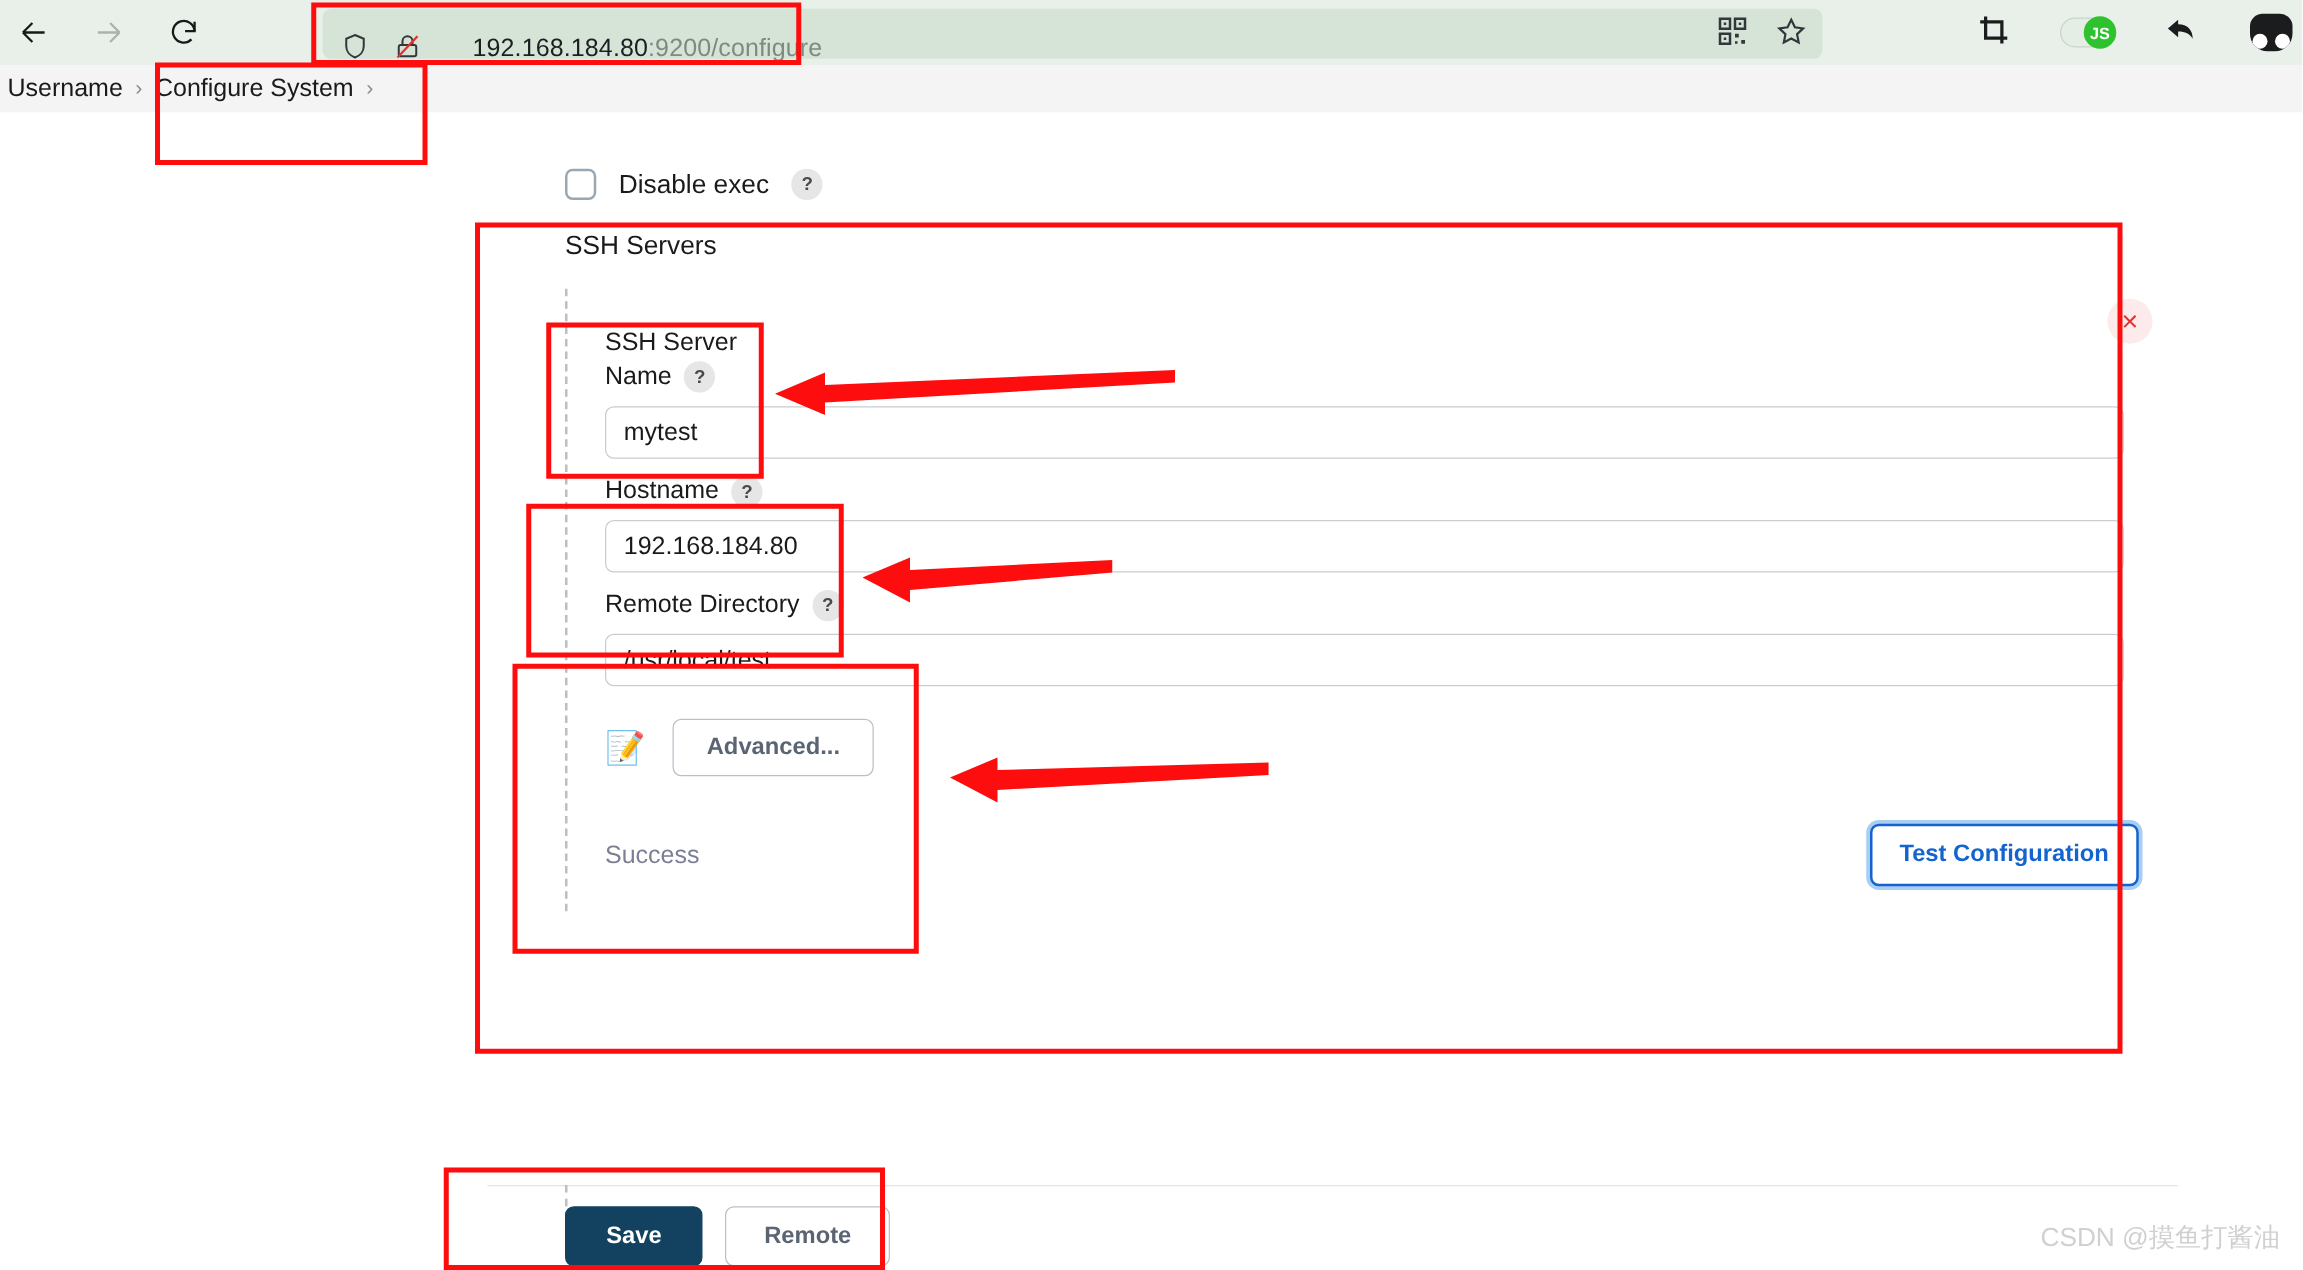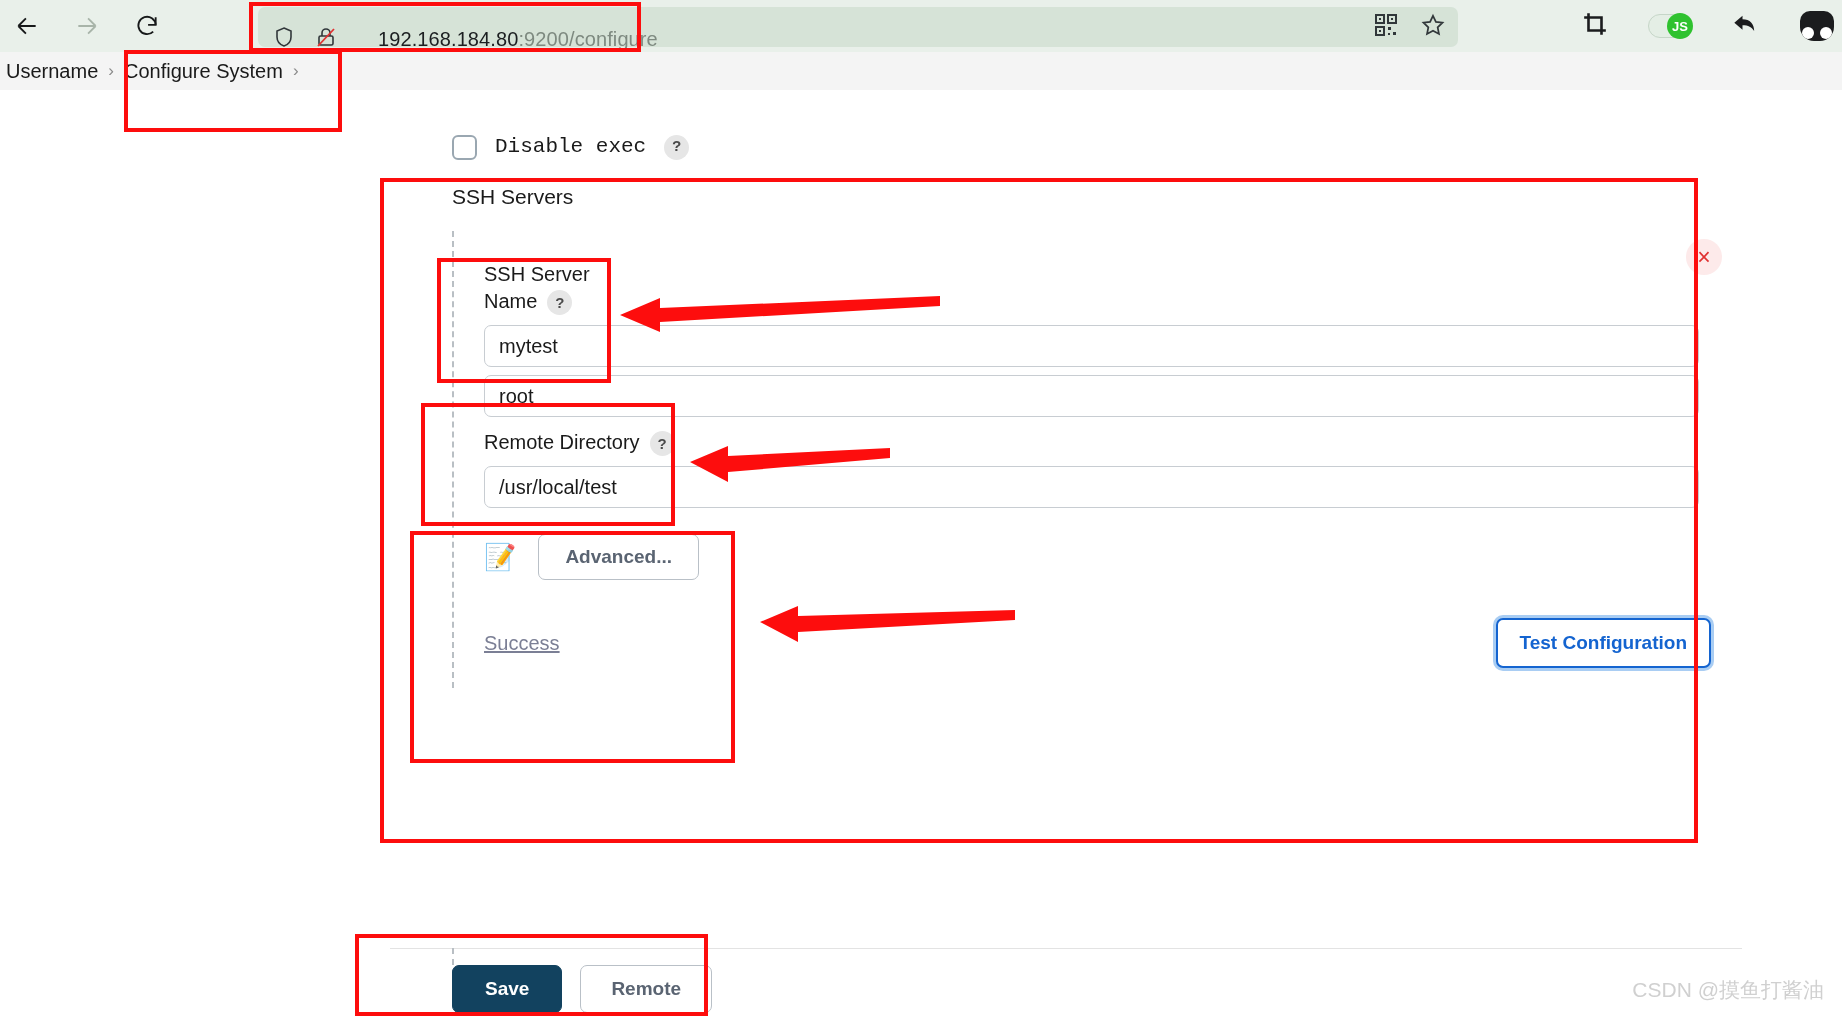--- a/index.html
+++ b/index.html
@@ -72,21 +72,21 @@
   .crumb:first-child { padding-left: 6px; }
   .crumb-sep { color: #8a8a8a; font-size: 17px; }
 
   .page-bg {
     position: absolute; top: 90px; left: 0; width: 1842px; height: 926px; background: #fff;
   }
 
   
   .disable-exec-row {
     position: absolute; left: 452px; top: 135px;
-    display: flex; align-items: flex-start; gap: 18px; font-family: Liberation Mono, monospace;
+    display: flex; align-items: flex-end; gap: 18px;
   }
   .checkbox {
     width: 25px; height: 25px; border: 2px solid #9aa7b1; border-radius: 6px; background: #fff;
   }
   .lbl { font-size: 21px; color: #1a1a1a; }
 
   .help {
     display: inline-flex; align-items: center; justify-content: center;
     width: 25px; height: 25px; border-radius: 50%;
     background: #e6e6e6; color: #4a4a4a; font-size: 15px; font-weight: bold;
@@ -124,21 +124,21 @@
   }
   .btn-advanced {
     background: #fff; border: 1px solid #b9c0c7; color: #5a6472;
     padding: 11px 26px;
   }
 
   .status-row {
     margin: 38px 0 0 12px; display: flex; align-items: center;
     justify-content: space-between; width: 1227px;
   }
-  .status-text { font-size: 20px; color: #7b7f95; text-decoration: underline; }
+  .status-text { font-size: 20px; color: #7b7f95; }
   .btn-test {
     background: #fff; border: 2px solid #1464d0; color: #1464d0;
     padding: 12px 22px; box-shadow: 0 0 0 3px #a9cdf3;
   }
 
   .footer-btns {
     position: absolute; left: 452px; top: 965px; display: flex; align-items: flex-end; gap: 18px;
   }
   .btn-save {
     background: #12425f; border: 1px solid #12425f; color: #fff; padding: 12px 32px;
@@ -261,23 +261,26 @@
   <div class="section-title">SSH Servers</div>
 
   <div class="dashed-box">
     <div class="remove-x">×</div>
 
     <div class="field">
       <span class="field-label two-line"><span>SSH Server Name</span><span class="help">?</span></span>
       <input class="text-input" value="mytest" style="">
     </div>
 
-
     <div class="field">
-      <input class="text-input" value="root" style="">
+      <span class="field-label"><span>Hostname</span><span class="help">?</span></span>
+      <input class="text-input" value="192.168.184.80" style="">
+    </div>
+
+    <div class="field">
     </div>
 
     <div class="field">
       <span class="field-label"><span>Remote Directory</span><span class="help">?</span></span>
       <input class="text-input" value="/usr/local/test" style="">
     </div>
 
     <div class="adv-row">
       <span class="note-ico">📝</span>
       <button class="btn btn-advanced">Advanced...</button>

